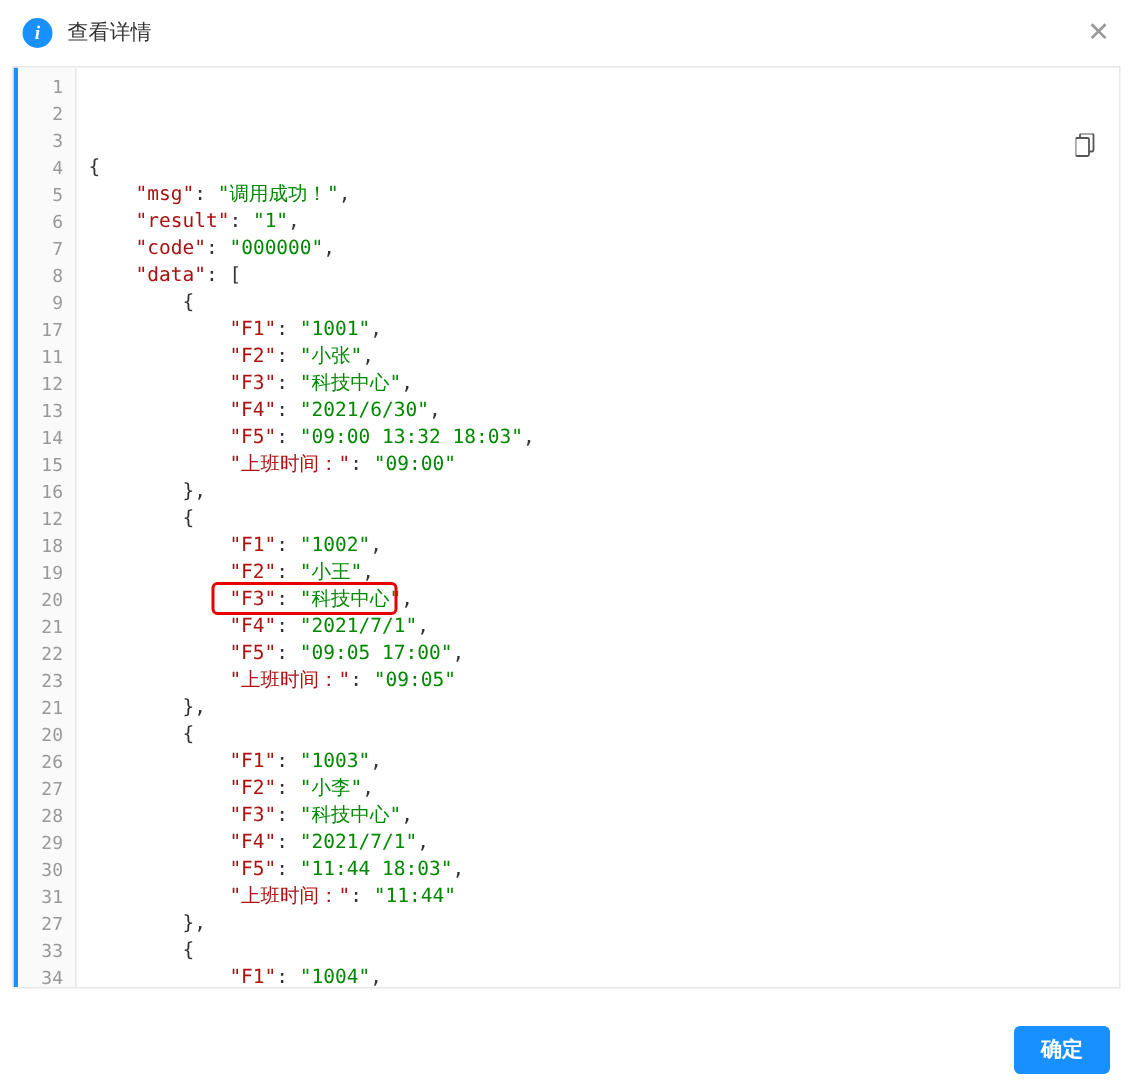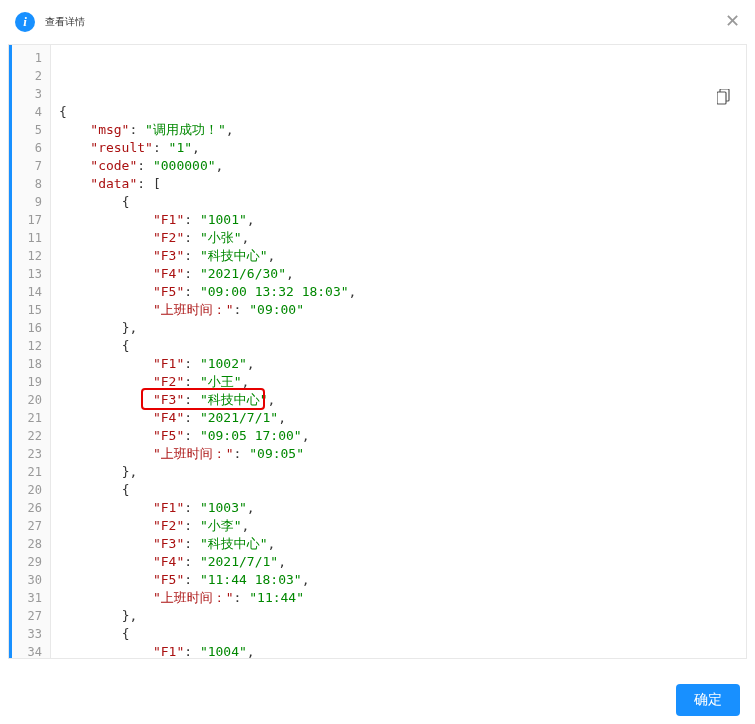--- a/index.html
+++ b/index.html
@@ -29,21 +29,21 @@
       display: flex;
       align-items: center;
       justify-content: center;
       font-size: 13px;
       font-weight: bold;
       margin-right: 10px;
       font-style: italic;
       font-family: Georgia, serif;
     }
     .dialog-title {
-      font-size: 10px;
+      font-size: 14px;
       color: #333;
     }
     .close-btn {
       position: absolute;
       right: 15px;
       top: 12px;
       font-size: 18px;
       color: #999;
       cursor: pointer;
       line-height: 1;
@@ -110,20 +110,21 @@
       right: 15px;
     }
     .btn-primary {
       background: #1890ff;
       color: #fff;
       border: none;
       padding: 7px 18px;
       border-radius: 4px;
       font-size: 14px;
       cursor: pointer;
+      font-weight: bold;
     }
   </style>
 </head>
 <body>
 
 <div class="dialog-header">
   <span class="info-icon">i</span>
   <span class="dialog-title">查看详情</span>
   <span class="close-btn">✕</span>
 </div>

